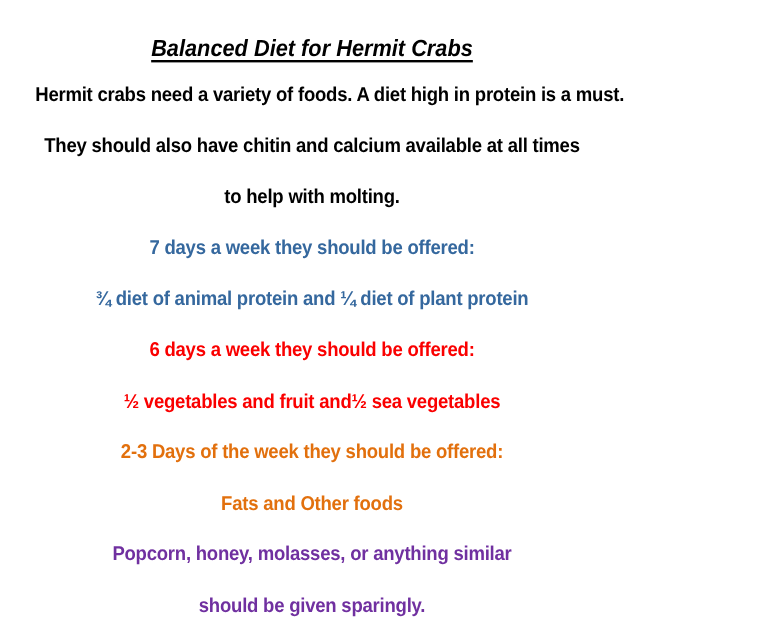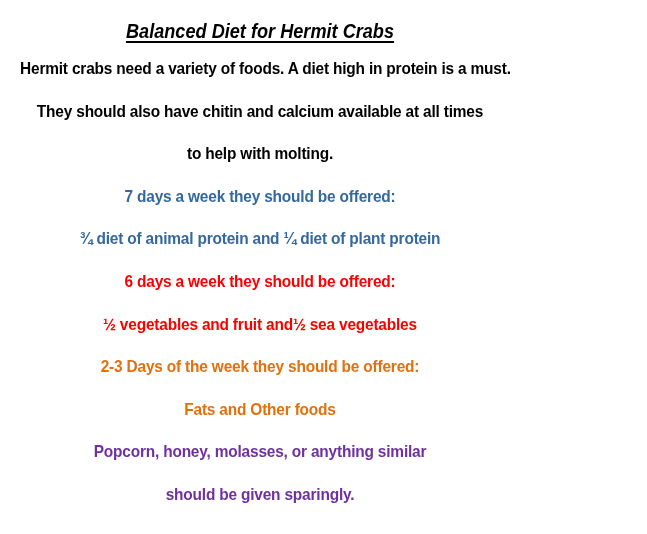--- a/index.html
+++ b/index.html
@@ -12,21 +12,21 @@
     background: #ffffff;
     font-family: "Liberation Sans", "DejaVu Sans", sans-serif;
     overflow: hidden;
   }
 
   .document {
     width: 520px;
     height: 534px;
     box-sizing: border-box;
     display: block;
-    padding: 2px;
+    padding: 12px;
     background: #ffffff;
   }
 
   .line {
     text-align: center;
     font-weight: bold;
     line-height: 42.6px;
     height: 42.6px;
     white-space: nowrap;
     letter-spacing: -0.2px;

